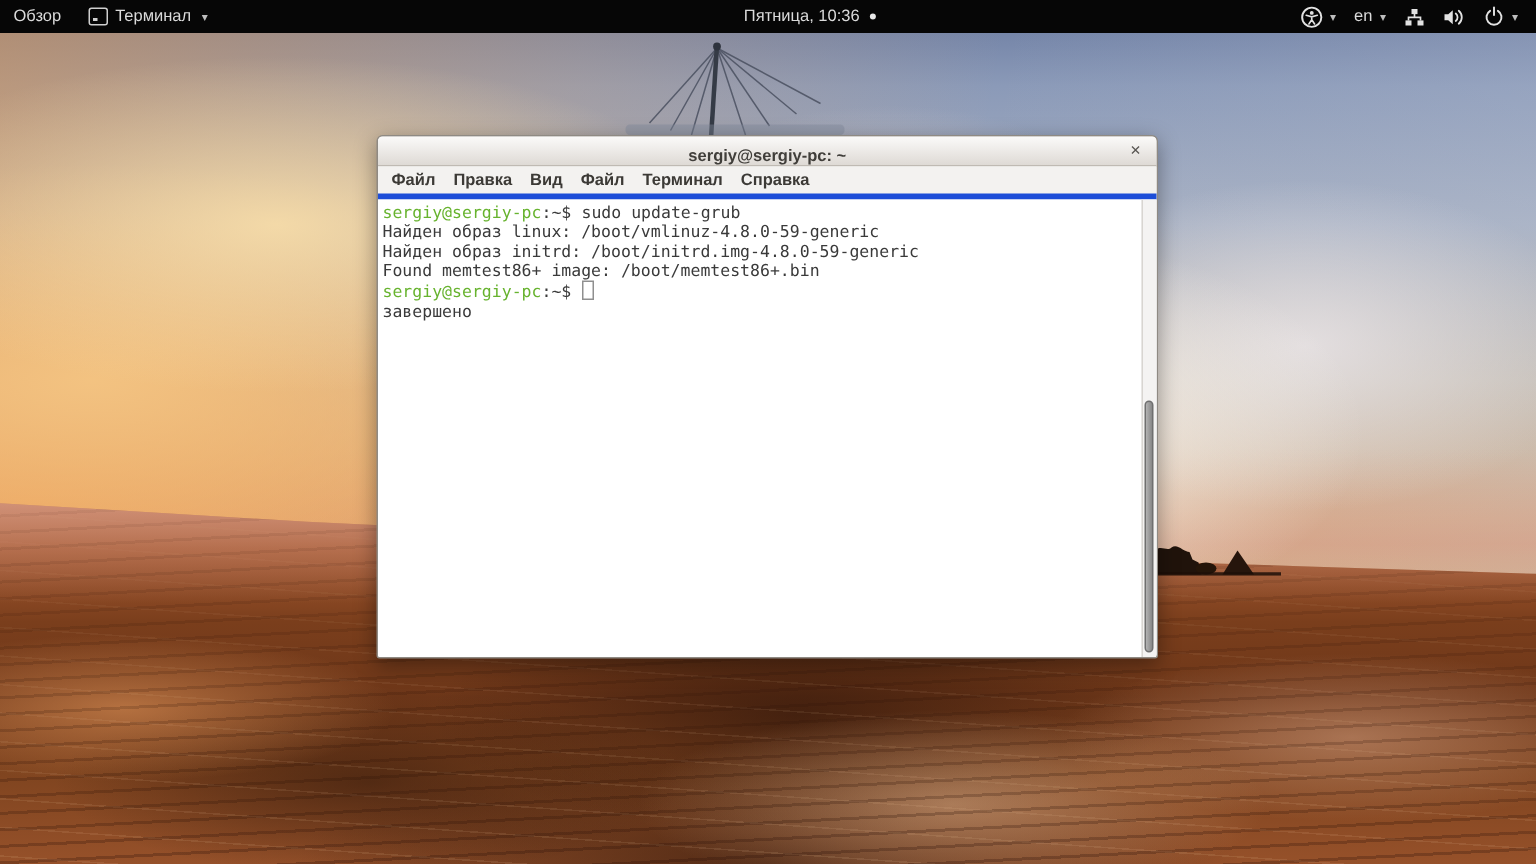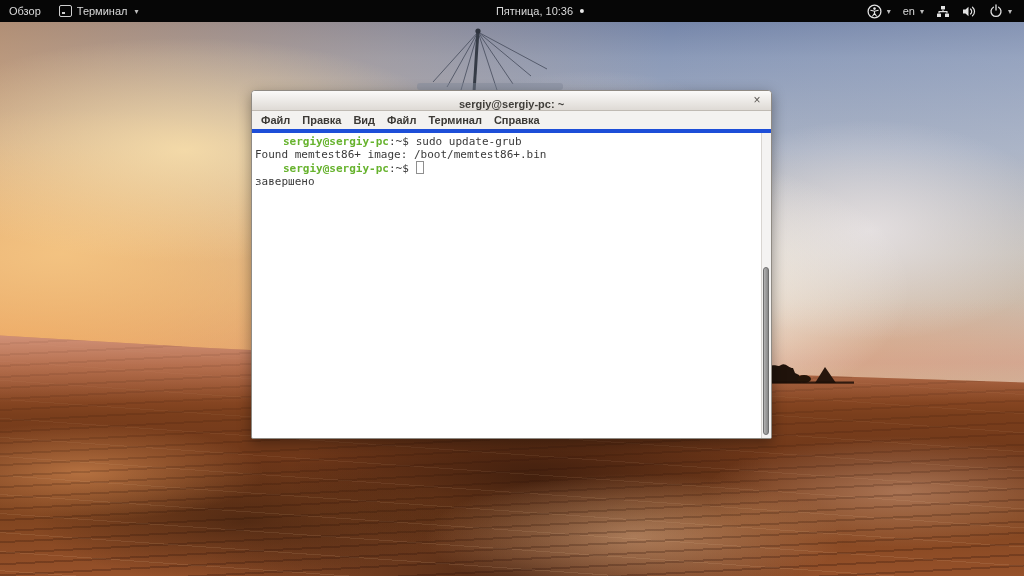--- a/index.html
+++ b/index.html
@@ -83,21 +83,21 @@
     height:18px;flex:0 0 18px;background:#f3f2f0;border-bottom:4px solid #1d4ed8;
     display:flex;align-items:center;padding-left:3px;font-weight:bold;
   }
   .menu-item{font-size:11px;color:#3c3a36;padding:0 6px;cursor:default;}
   .term{
     flex:1;background:#fff;position:relative;overflow:hidden;
     font-family:"DejaVu Sans Mono","Liberation Mono",monospace;
     font-size:11px;line-height:13px;color:#3a3a3a;
     padding:2px 12px 0 3px;border-radius:0 0 2px 2px;
   }
-  .prompt{color:#67b32e;font-weight:bold;margin-left:28px;}
+  .prompt{color:#67b32e;font-weight:normal;}
   .cmd{margin-left:0.62em;text-align:center;}
   .cursor{
     display:inline-block;width:6px;height:11px;margin-left:0.62em;
     border:1px solid #8f8f8f;background:#fff;vertical-align:-2px;
   }
   .scrollbar{
     position:absolute;right:0;top:0;bottom:0;width:9px;
     background:#f4f3f2;border-left:1px solid #d8d5d1;
   }
   .scroll-thumb{
@@ -201,20 +201,22 @@
   <div class="menubar">
     <span class="menu-item">Файл</span>
     <span class="menu-item">Правка</span>
     <span class="menu-item">Вид</span>
     <span class="menu-item">Файл</span>
     <span class="menu-item">Терминал</span>
     <span class="menu-item">Справка</span>
   </div>
   <div class="term">
     <div><span class="prompt">sergiy@sergiy-pc</span><span>:~$</span><span class="cmd">sudo update-grub</span></div>
+    <div>Найден образ linux: /boot/vmlinuz-4.8.0-59-generic</div>
+    <div>Найден образ initrd: /boot/initrd.img-4.8.0-59-generic</div>
     <div>Found memtest86+ image: /boot/memtest86+.bin</div>
     <div><span class="prompt">sergiy@sergiy-pc</span><span>:~$</span><span class="cursor"></span></div>
     <div>завершено</div>
     <div class="scrollbar">
       <div class="scroll-thumb"></div>
     </div>
   </div>
 </div>
 
 </body></html>

